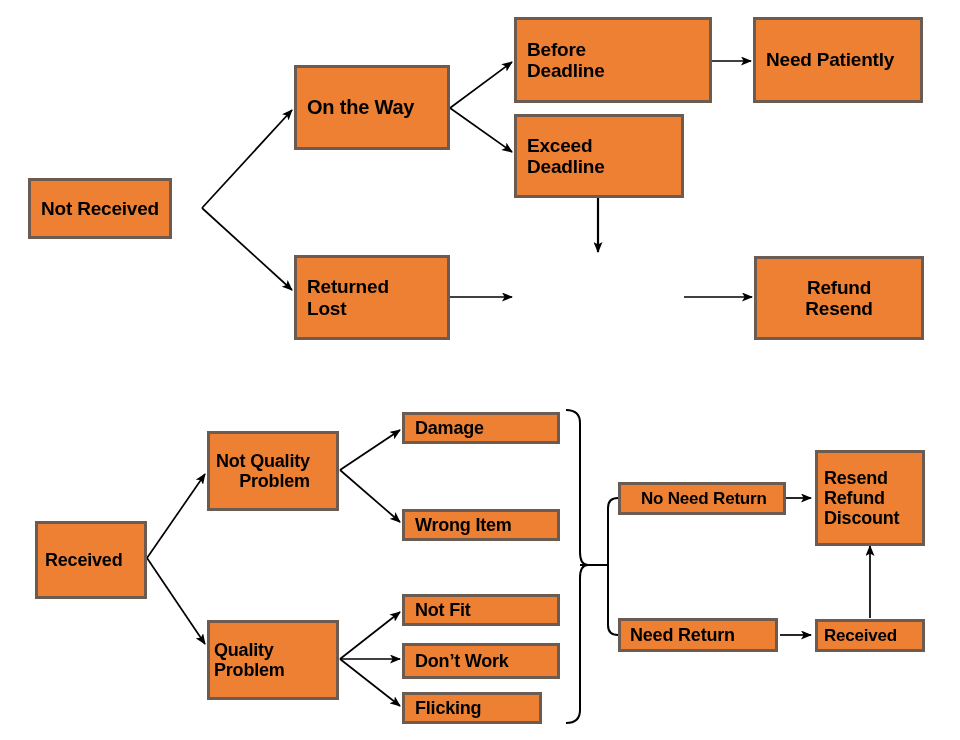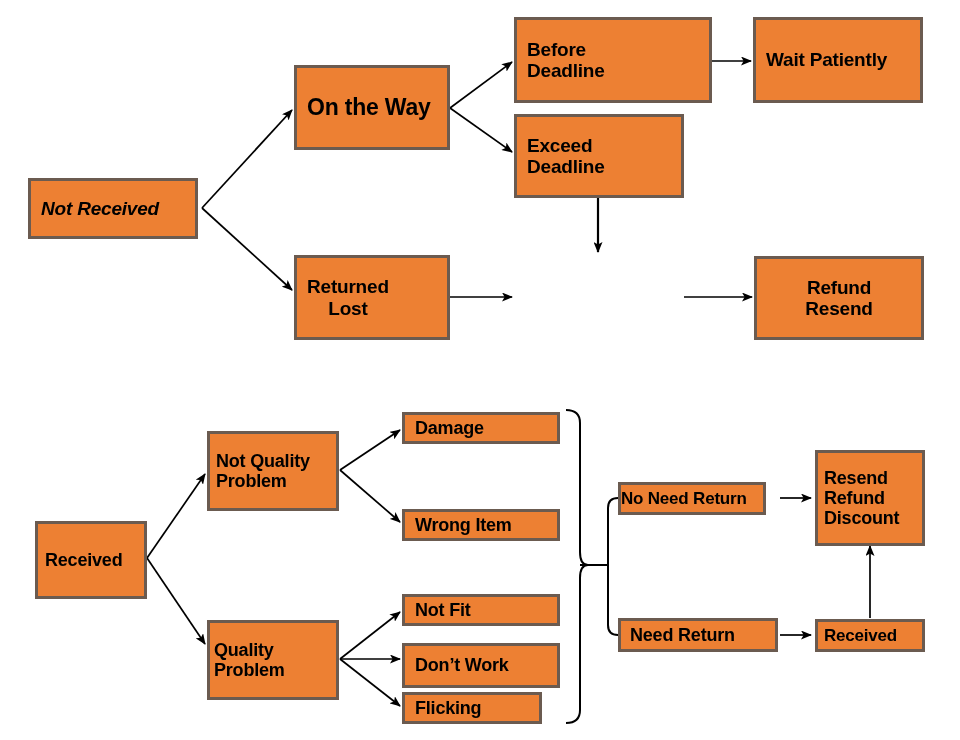--- a/index.html
+++ b/index.html
@@ -129,58 +129,58 @@
 
     <g>
       <path d="M780,635 L811,635" stroke="#000" stroke-width="1.7" fill="none" marker-end="url(#arrow)"></path>
     </g>
 
     <g>
       <path d="M870,618 L870,546" stroke="#000" stroke-width="1.7" fill="none" marker-end="url(#arrow)"></path>
     </g>
   </svg>
 
-  <div class="node left" style="left:28px; top:178px; width:170px; height:61px; font-size:19px;font-style:italic;">Not Received</div>
+  <div class="node left" style="left:28px; top:178px; width:144px; height:61px; font-size:19px;">Not Received</div>
 
-  <div class="node left" style="left:294px; top:65px; width:156px; height:85px; font-size:23px;">On the Way</div>
+  <div class="node left" style="left:294px; top:65px; width:156px; height:85px; font-size:20px;">On the Way</div>
 
-  <div class="node left" style="left:294px; top:255px; width:156px; height:85px; font-size:19px;text-align:center;">Returned
+  <div class="node left" style="left:294px; top:255px; width:156px; height:85px; font-size:19px;">Returned
 Lost</div>
 
   <div class="node left" style="left:514px; top:17px; width:198px; height:86px; font-size:19px;">Before
 Deadline</div>
 
   <div class="node left" style="left:514px; top:114px; width:170px; height:84px; font-size:19px;">Exceed
 Deadline</div>
 
-  <div class="node left" style="left:753px; top:17px; width:170px; height:86px; font-size:19px;">Wait Patiently</div>
+  <div class="node left" style="left:753px; top:17px; width:170px; height:86px; font-size:19px;">Need Patiently</div>
 
 
   <div class="node center" style="left:754px; top:256px; width:170px; height:84px; font-size:19px;">Refund
 Resend</div>
 
   <div class="node left" style="left:35px; top:521px; width:112px; height:78px; font-size:18px; padding-left:7px;">Received</div>
 
-  <div class="node left" style="left:207px; top:431px; width:132px; height:80px; font-size:18px; padding-left:6px;">Not Quality
+  <div class="node left" style="left:207px; top:431px; width:132px; height:80px; font-size:18px; padding-left:6px;text-align:right;">Not Quality
 Problem</div>
 
   <div class="node left" style="left:207px; top:620px; width:132px; height:80px; font-size:18px; padding-left:4px;">Quality
 Problem</div>
 
   <div class="node left small" style="left:402px; top:412px; width:158px; height:32px; font-size:18px; padding-left:10px;">Damage</div>
 
   <div class="node left small" style="left:402px; top:594px; width:158px; height:32px; font-size:18px; padding-left:10px;">Not Fit</div>
 
   <div class="node left small" style="left:402px; top:509px; width:158px; height:32px; font-size:18px; padding-left:10px;">Wrong Item</div>
 
-  <div class="node left small" style="left:402px; top:643px; width:158px; height:45px; font-size:18px; padding-left:10px;">Don’t Work</div>
+  <div class="node left small" style="left:402px; top:643px; width:158px; height:36px; font-size:18px; padding-left:10px;">Don’t Work</div>
 
   <div class="node left small" style="left:402px; top:692px; width:140px; height:32px; font-size:18px; padding-left:10px;">Flicking</div>
 
-  <div class="node left small" style="left:618px; top:482px; width:148px; height:33px; font-size:17px; padding-left:0;">No Need Return</div>
+  <div class="node left small" style="left:618px; top:482px; width:168px; height:33px; font-size:17px; padding-left:20px;">No Need Return</div>
 
   <div class="node left small" style="left:618px; top:618px; width:160px; height:34px; font-size:18px; padding-left:9px;">Need Return</div>
 
   <div class="node left small" style="left:815px; top:619px; width:110px; height:33px; font-size:17px; padding-left:6px;">Received</div>
 
   <div class="node left" style="left:815px; top:450px; width:110px; height:96px; font-size:18px; padding-left:6px;">Resend
 Refund
 Discount</div>
 
 </div>

